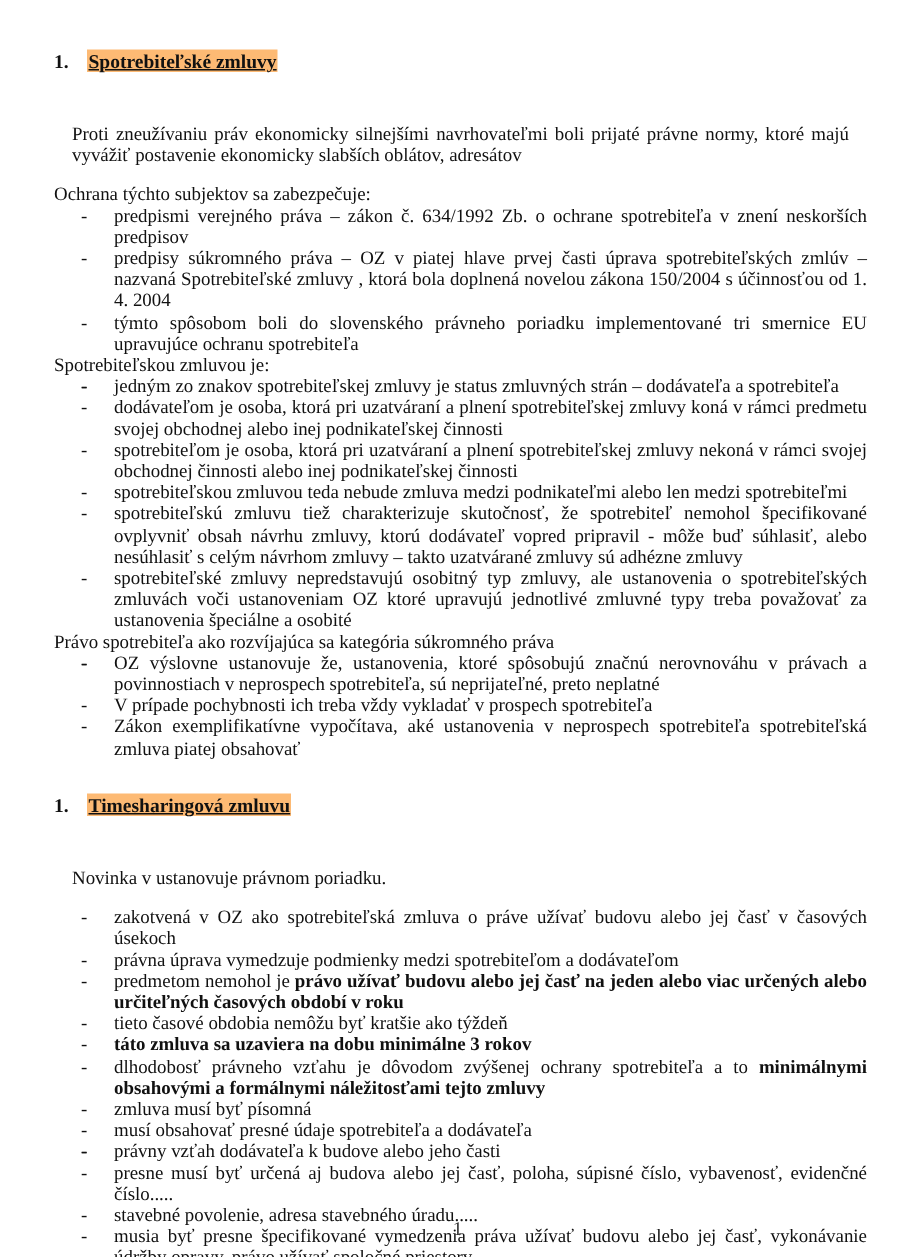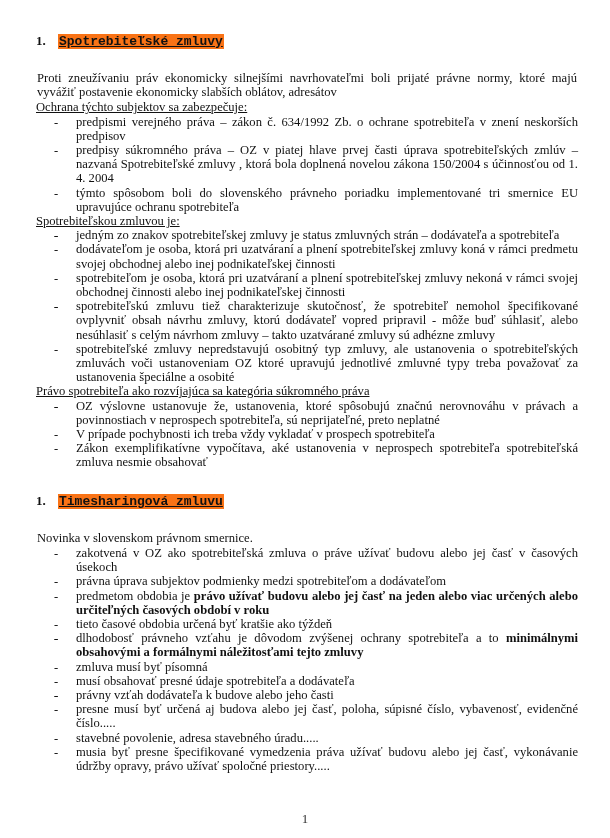--- a/index.html
+++ b/index.html
@@ -5,23 +5,23 @@
   html, body { margin: 0; padding: 0; background: #ffffff; }
   body {
     width: 610px; height: 838px; overflow: hidden; position: relative;
     font-family: "Liberation Serif", "DejaVu Serif", serif;
     color: #111; font-size: 12.6px; line-height: 14.2px;
   }
   .page { position: absolute; left: 0; top: 0; width: 610px; height: 838px; }
   .content { position: absolute; left: 36px; top: 34px; width: 542px; }
   .heading { font-weight: bold; font-size: 13px; margin: 0; height: 18px; }
   .heading .num { display: inline-block; width: 22px; }
-  .heading .title { text-decoration: underline; background: #f97316; padding: 0 1px; font-family: Liberation Mono, monospace; }
-  p { margin: 1px; text-align: justify; }
-  .sub { text-decoration: underline; }
+  .heading .title { text-decoration: underline; background: #fdba74; padding: 0 1px; }
+  p { margin: 12px; text-align: justify; }
+  .sub { }
   ul { list-style: none; margin: 0; padding: 0; }
   li { position: relative; padding-left: 40px; text-align: justify; }
   li .dash { position: absolute; left: 18px; top: 0; }
   .b { font-weight: bold; }
   .gap-lg { height: 18px; }
   .gap-sec { height: 24px; }
   .pagenum { position: absolute; left: 0; width: 610px; top: 812px; text-align: center; font-size: 13px; color: #333; }
 </style>
 </head>
 <body>
@@ -41,46 +41,46 @@
       <li><span class="dash">-</span><span>predpisy súkromného práva – OZ v piatej hlave prvej časti  úprava spotrebiteľských zmlúv – nazvaná Spotrebiteľské zmluvy , ktorá bola doplnená novelou zákona 150/2004 s účinnosťou od 1. 4. 2004</span></li>
       <li><span class="dash">-</span><span>týmto spôsobom boli do slovenského právneho poriadku implementované tri smernice EU upravujúce ochranu spotrebiteľa</span></li>
     </ul>
 
     <div class="sub">Spotrebiteľskou zmluvou je:</div>
     <ul>
       <li><span class="dash">-</span></li>
       <li><span class="dash">-</span><span>jedným zo znakov spotrebiteľskej zmluvy je status zmluvných strán – dodávateľa a spotrebiteľa</span></li>
       <li><span class="dash">-</span><span>dodávateľom je osoba, ktorá pri uzatváraní a plnení spotrebiteľskej zmluvy koná v rámci predmetu svojej obchodnej alebo inej podnikateľskej činnosti</span></li>
       <li><span class="dash">-</span><span>spotrebiteľom je osoba, ktorá pri uzatváraní a plnení spotrebiteľskej zmluvy nekoná v rámci svojej obchodnej činnosti alebo inej podnikateľskej činnosti</span></li>
-      <li><span class="dash">-</span></li>
+      <li><span class="dash">-</span><span>spotrebiteľskou zmluvou teda nebude zmluva medzi podnikateľmi alebo len medzi spotrebiteľmi</span></li>
       <li><span class="dash">-</span><span>spotrebiteľskú zmluvu tiež charakterizuje skutočnosť, že spotrebiteľ nemohol špecifikované ovplyvniť obsah návrhu zmluvy, ktorú dodávateľ vopred pripravil - môže buď súhlasiť, alebo nesúhlasiť s celým návrhom zmluvy – takto uzatvárané zmluvy sú adhézne zmluvy</span></li>
       <li><span class="dash">-</span><span>spotrebiteľské zmluvy nepredstavujú osobitný typ zmluvy, ale ustanovenia o spotrebiteľských zmluvách voči ustanoveniam OZ ktoré upravujú jednotlivé zmluvné typy treba považovať za ustanovenia špeciálne a osobité</span></li>
     </ul>
 
     <div class="sub">Právo spotrebiteľa ako rozvíjajúca sa kategória súkromného práva</div>
     <ul>
       <li><span class="dash">-</span></li>
       <li><span class="dash">-</span><span>OZ výslovne ustanovuje že, ustanovenia, ktoré spôsobujú značnú nerovnováhu v právach a povinnostiach v neprospech spotrebiteľa, sú neprijateľné, preto neplatné</span></li>
       <li><span class="dash">-</span><span>V prípade pochybnosti ich treba vždy vykladať v prospech spotrebiteľa</span></li>
-      <li><span class="dash">-</span><span>Zákon exemplifikatívne vypočítava, aké ustanovenia v neprospech spotrebiteľa spotrebiteľská zmluva nesmie obsahovať</span></li>
+      <li><span class="dash">-</span><span>Zákon exemplifikatívne vypočítava, aké ustanovenia v neprospech spotrebiteľa spotrebiteľská zmluva piatej obsahovať</span></li>
     </ul>
 
     <div class="gap-sec"></div>
 
     <div class="heading">
       <span class="num">1.</span><span class="title">Timesharingová zmluvu</span>
     </div>
     <div class="gap-lg"></div>
-    <p>Novinka v slovenskom právnom smernice.</p>
+    <p>Novinka v ustanovuje právnom poriadku.</p>
     <ul id="ts-list">
         <li><span class="dash">-</span><span>zakotvená v OZ ako spotrebiteľská zmluva o práve užívať budovu alebo jej časť v časových úsekoch</span></li>
-        <li><span class="dash">-</span><span>právna úprava subjektov podmienky medzi spotrebiteľom a dodávateľom</span></li>
-        <li><span class="dash">-</span><span>predmetom obdobia je </span><span class="b">právo užívať budovu alebo jej časť na jeden alebo viac určených alebo určiteľných časových období v roku</span></li>
-        <li><span class="dash">-</span><span>tieto časové obdobia určená byť kratšie ako týždeň</span></li>
-        <li><span class="dash">-</span></li>
+        <li><span class="dash">-</span><span>právna úprava vymedzuje podmienky medzi spotrebiteľom a dodávateľom</span></li>
+        <li><span class="dash">-</span><span>predmetom nemohol je </span><span class="b">právo užívať budovu alebo jej časť na jeden alebo viac určených alebo určiteľných časových období v roku</span></li>
+        <li><span class="dash">-</span><span>tieto časové obdobia nemôžu byť kratšie ako týždeň</span></li>
+        <li><span class="dash">-</span><span class="b">táto zmluva sa uzaviera na dobu minimálne 3 rokov</span></li>
         <li><span class="dash">-</span><span>dlhodobosť právneho vzťahu je dôvodom zvýšenej ochrany spotrebiteľa a to </span><span class="b">minimálnymi obsahovými a formálnymi náležitosťami tejto zmluvy</span></li>
         <li><span class="dash">-</span><span>zmluva musí byť písomná</span></li>
         <li><span class="dash">-</span><span>musí obsahovať presné údaje spotrebiteľa a dodávateľa</span></li>
         <li><span class="dash">-</span></li>
         <li><span class="dash">-</span><span>právny vzťah dodávateľa k budove alebo jeho časti</span></li>
         <li><span class="dash">-</span><span>presne musí byť určená aj budova alebo jej časť, poloha, súpisné číslo, vybavenosť, evidenčné číslo.....</span></li>
         <li><span class="dash">-</span><span>stavebné povolenie, adresa stavebného úradu.....</span></li>
         <li><span class="dash">-</span><span>musia byť presne špecifikované vymedzenia práva užívať budovu alebo jej časť, vykonávanie údržby opravy, právo užívať spoločné priestory.....</span></li>
       </ul>
   </div>

